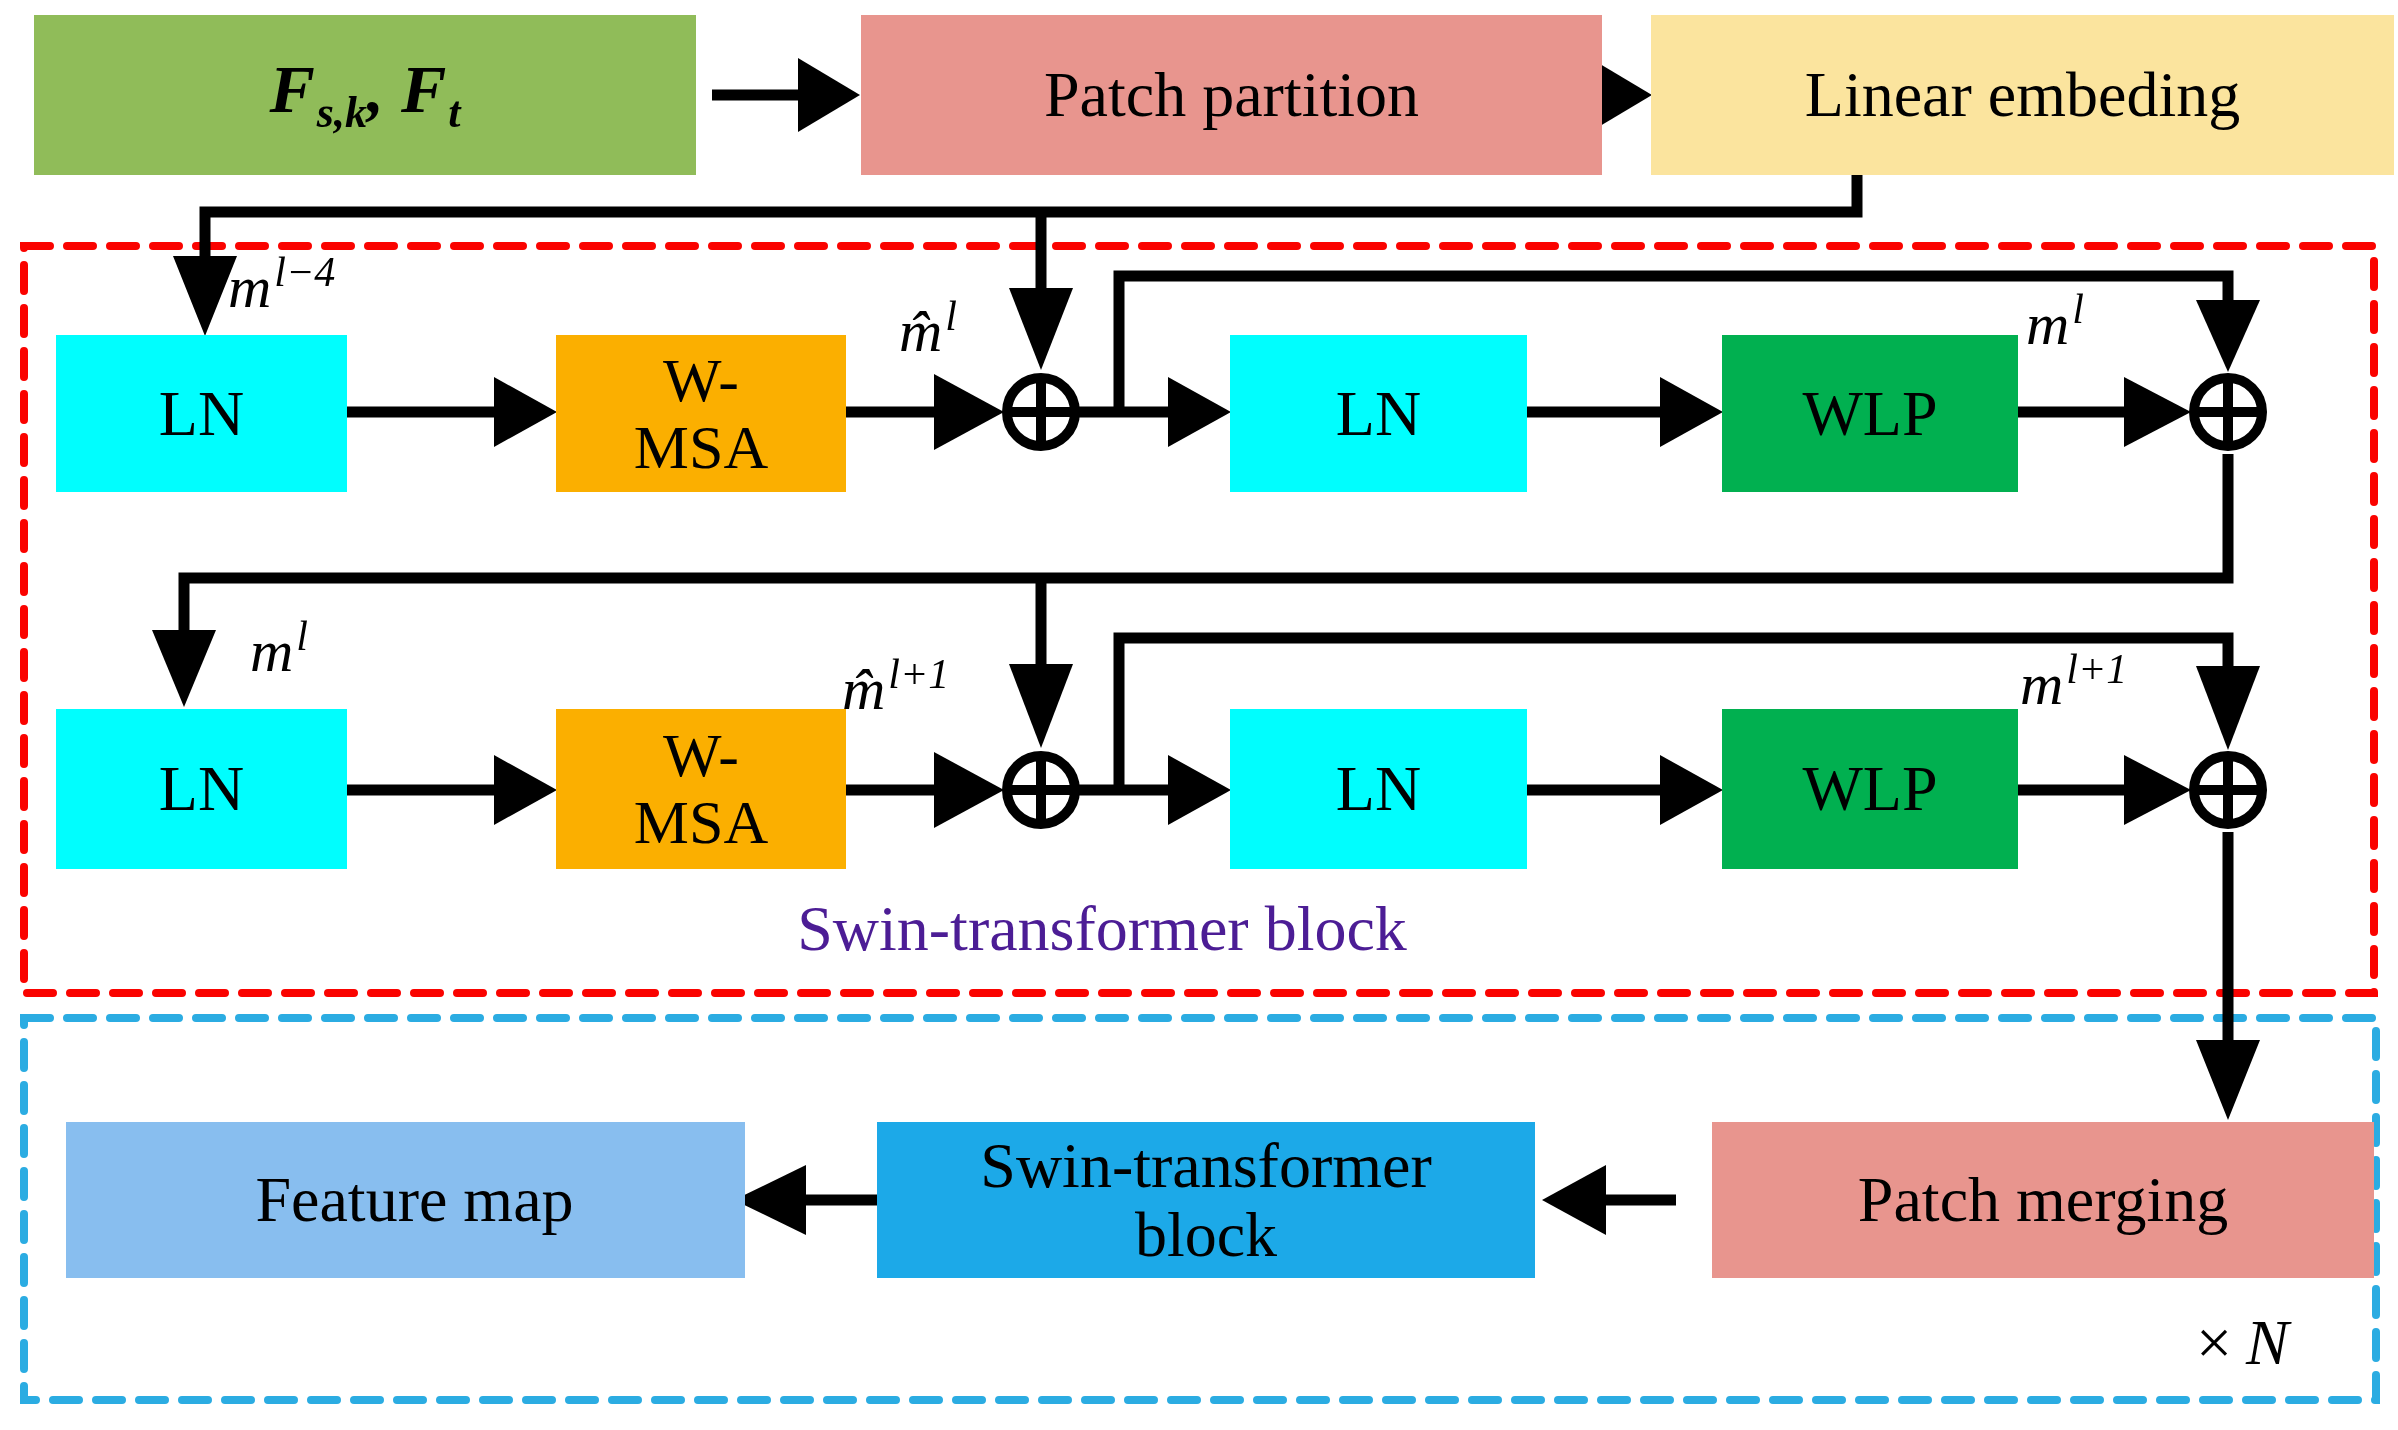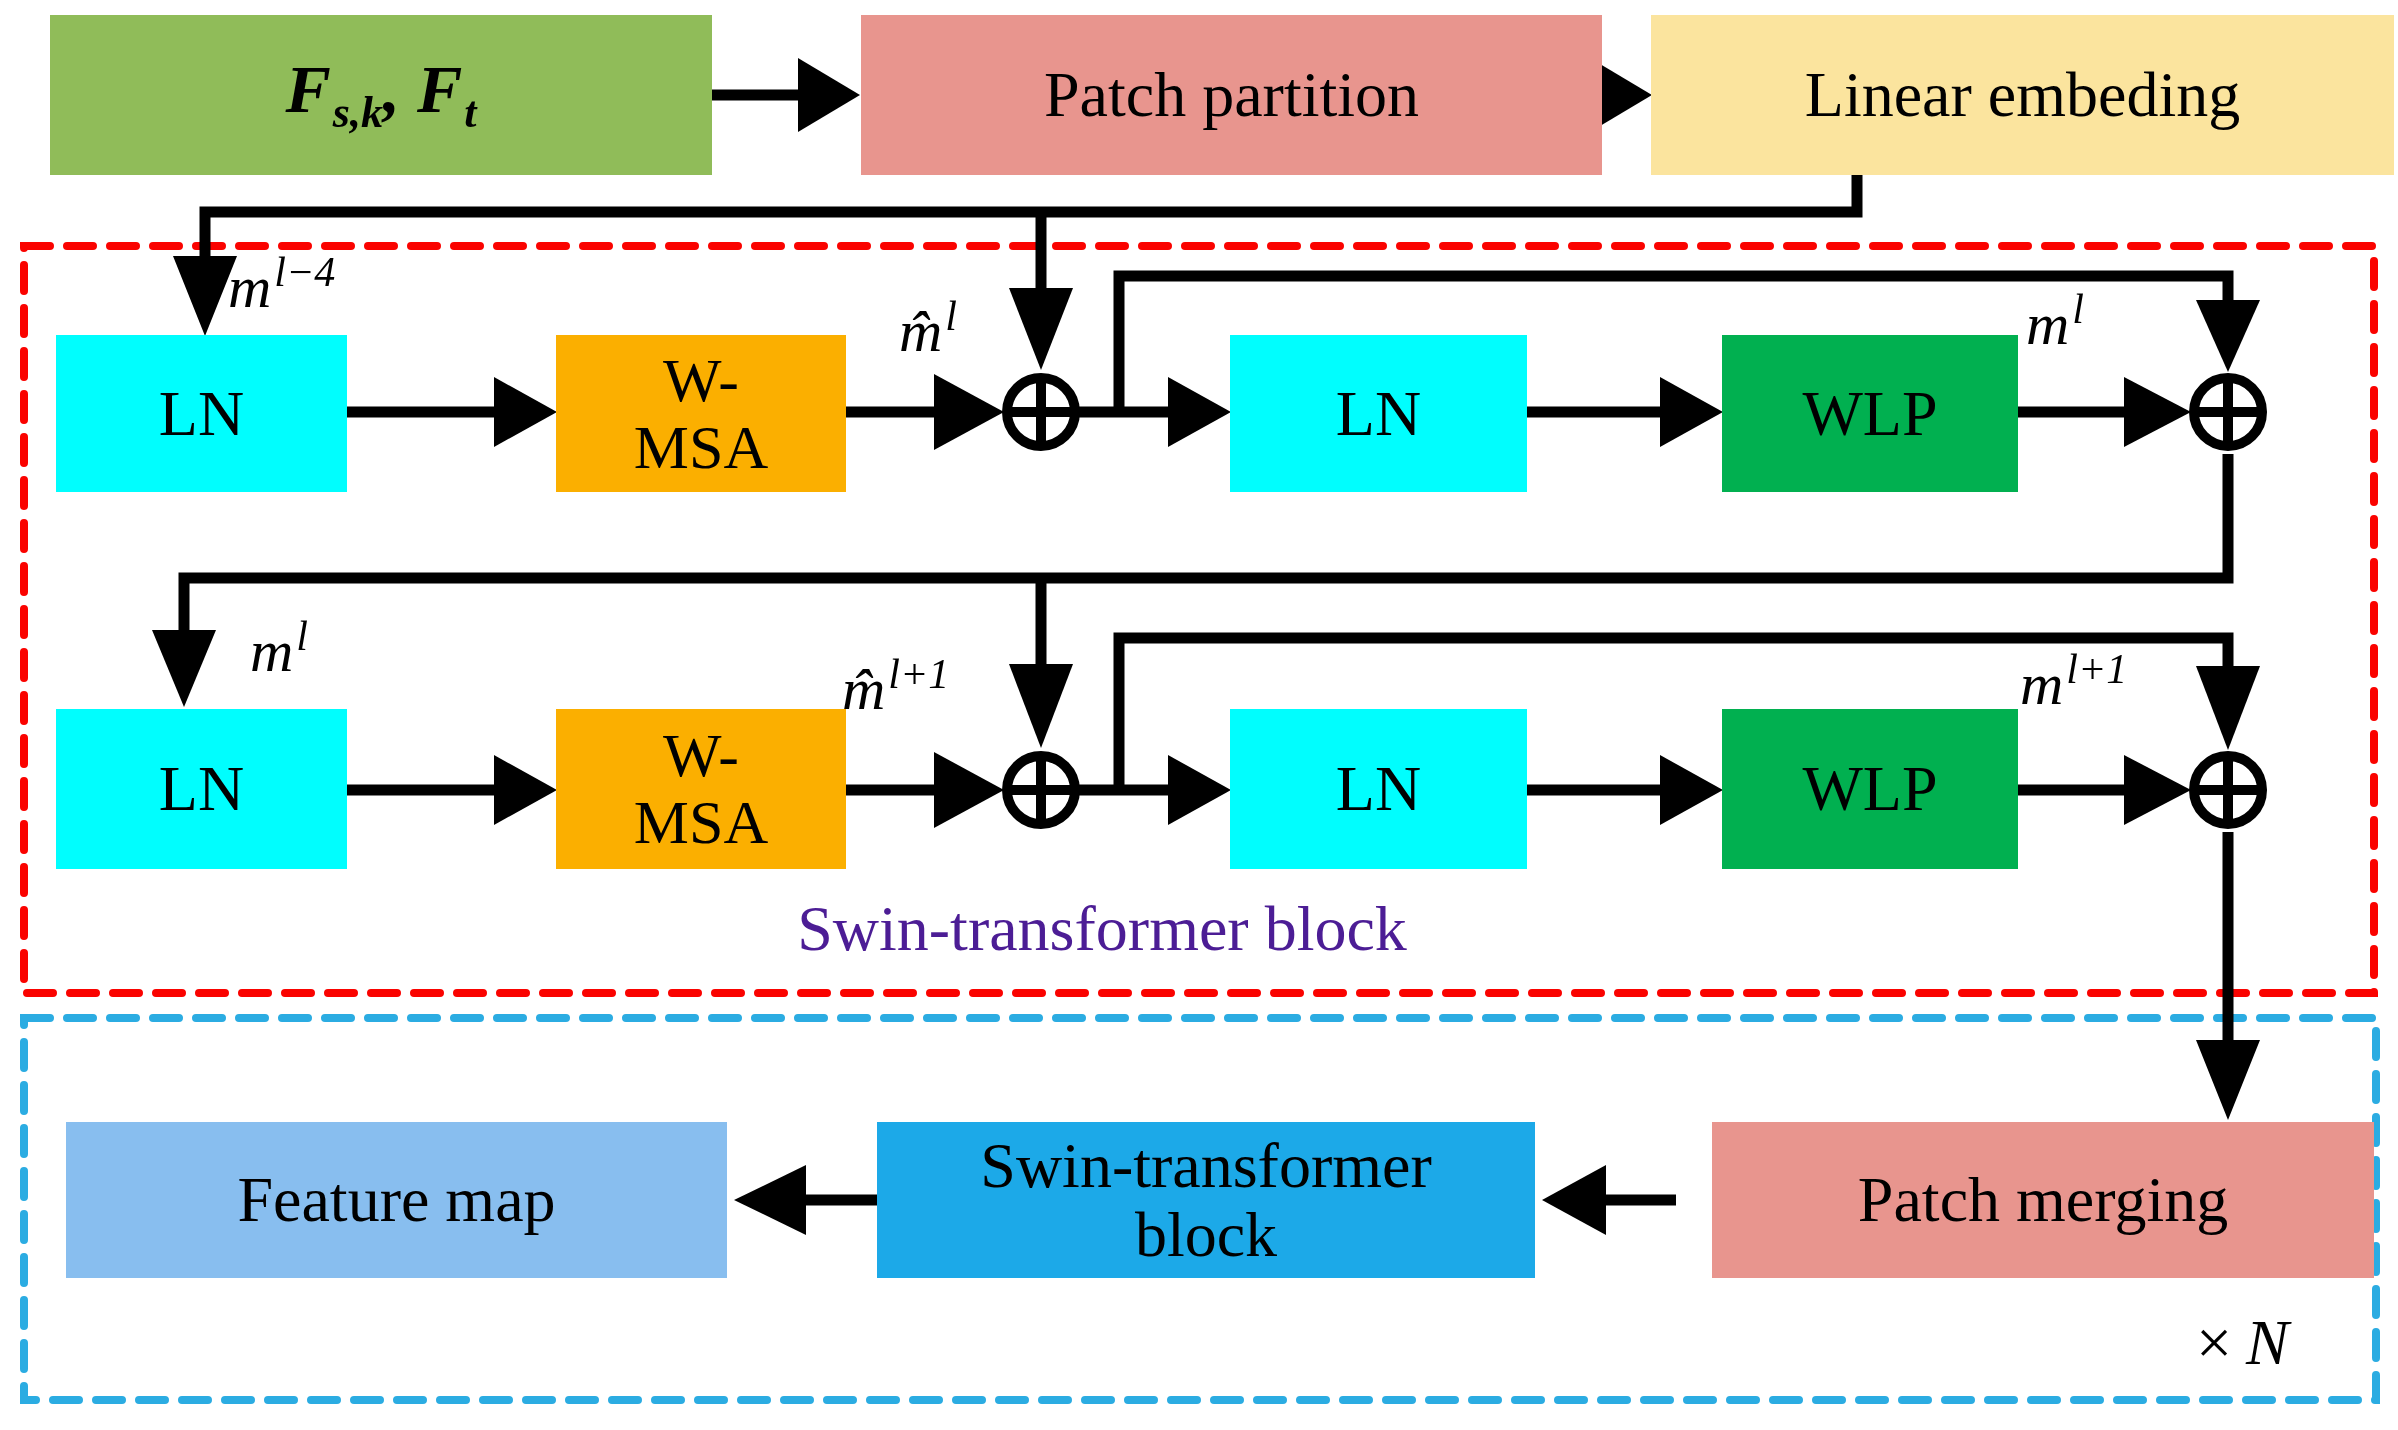--- a/index.html
+++ b/index.html
@@ -19,21 +19,21 @@
     font-size:64px;
     line-height:1.08;
     font-family:"Liberation Serif", serif;
   }
   .box.input-box{background:var(--c-input-green);}
   .box.salmon{background:var(--c-salmon);}
   .box.yellow{background:var(--c-yellow);}
   .box.cyan{background:var(--c-cyan);}
   .box.orange{background:var(--c-orange);}
   .box.wlp{background:var(--c-wlp-green);}
-  .box.feature{background:var(--c-feature-blue);}
+  .box.feature{background:var(--c-feature-blue);padding-left:18px;}
   .box.swinstage{background:var(--c-swin-blue);}
   .mlabel{
     position:absolute;
     font-size:60px;
     font-style:italic;
     color:#000;
     white-space:nowrap;
   }
   .mlabel sup{
     font-size:42px;
@@ -123,21 +123,21 @@
       <circle cx="2228" cy="790" r="34"></circle>
     </g>
     <g stroke="#000000" stroke-width="10" fill="none">
       <path d="M1041,378 V446 M1007,412 H1075"></path>
       <path d="M2228,378 V446 M2194,412 H2262"></path>
       <path d="M1041,756 V824 M1007,790 H1075"></path>
       <path d="M2228,756 V824 M2194,790 H2262"></path>
     </g>
   </svg>
 
-  <div class="box input-box fmath" style="left:50px;top:15px;width:662px;height:160px;">
+  <div class="box input-box fmath" style="left:34px;top:15px;width:662px;height:160px;">
     <span><span>F</span><sub>s,k</sub><span>, </span><span>F</span><sub>t</sub></span>
   </div>
   <div class="box salmon" style="left:861px;top:15px;width:741px;height:160px;">
     <span>Patch partition</span>
   </div>
   <div class="box yellow" style="left:1651px;top:15px;width:743px;height:160px;">
     <span>Linear embeding</span>
   </div>
 
   <div class="box cyan" style="left:56px;top:335px;width:291px;height:157px;">

